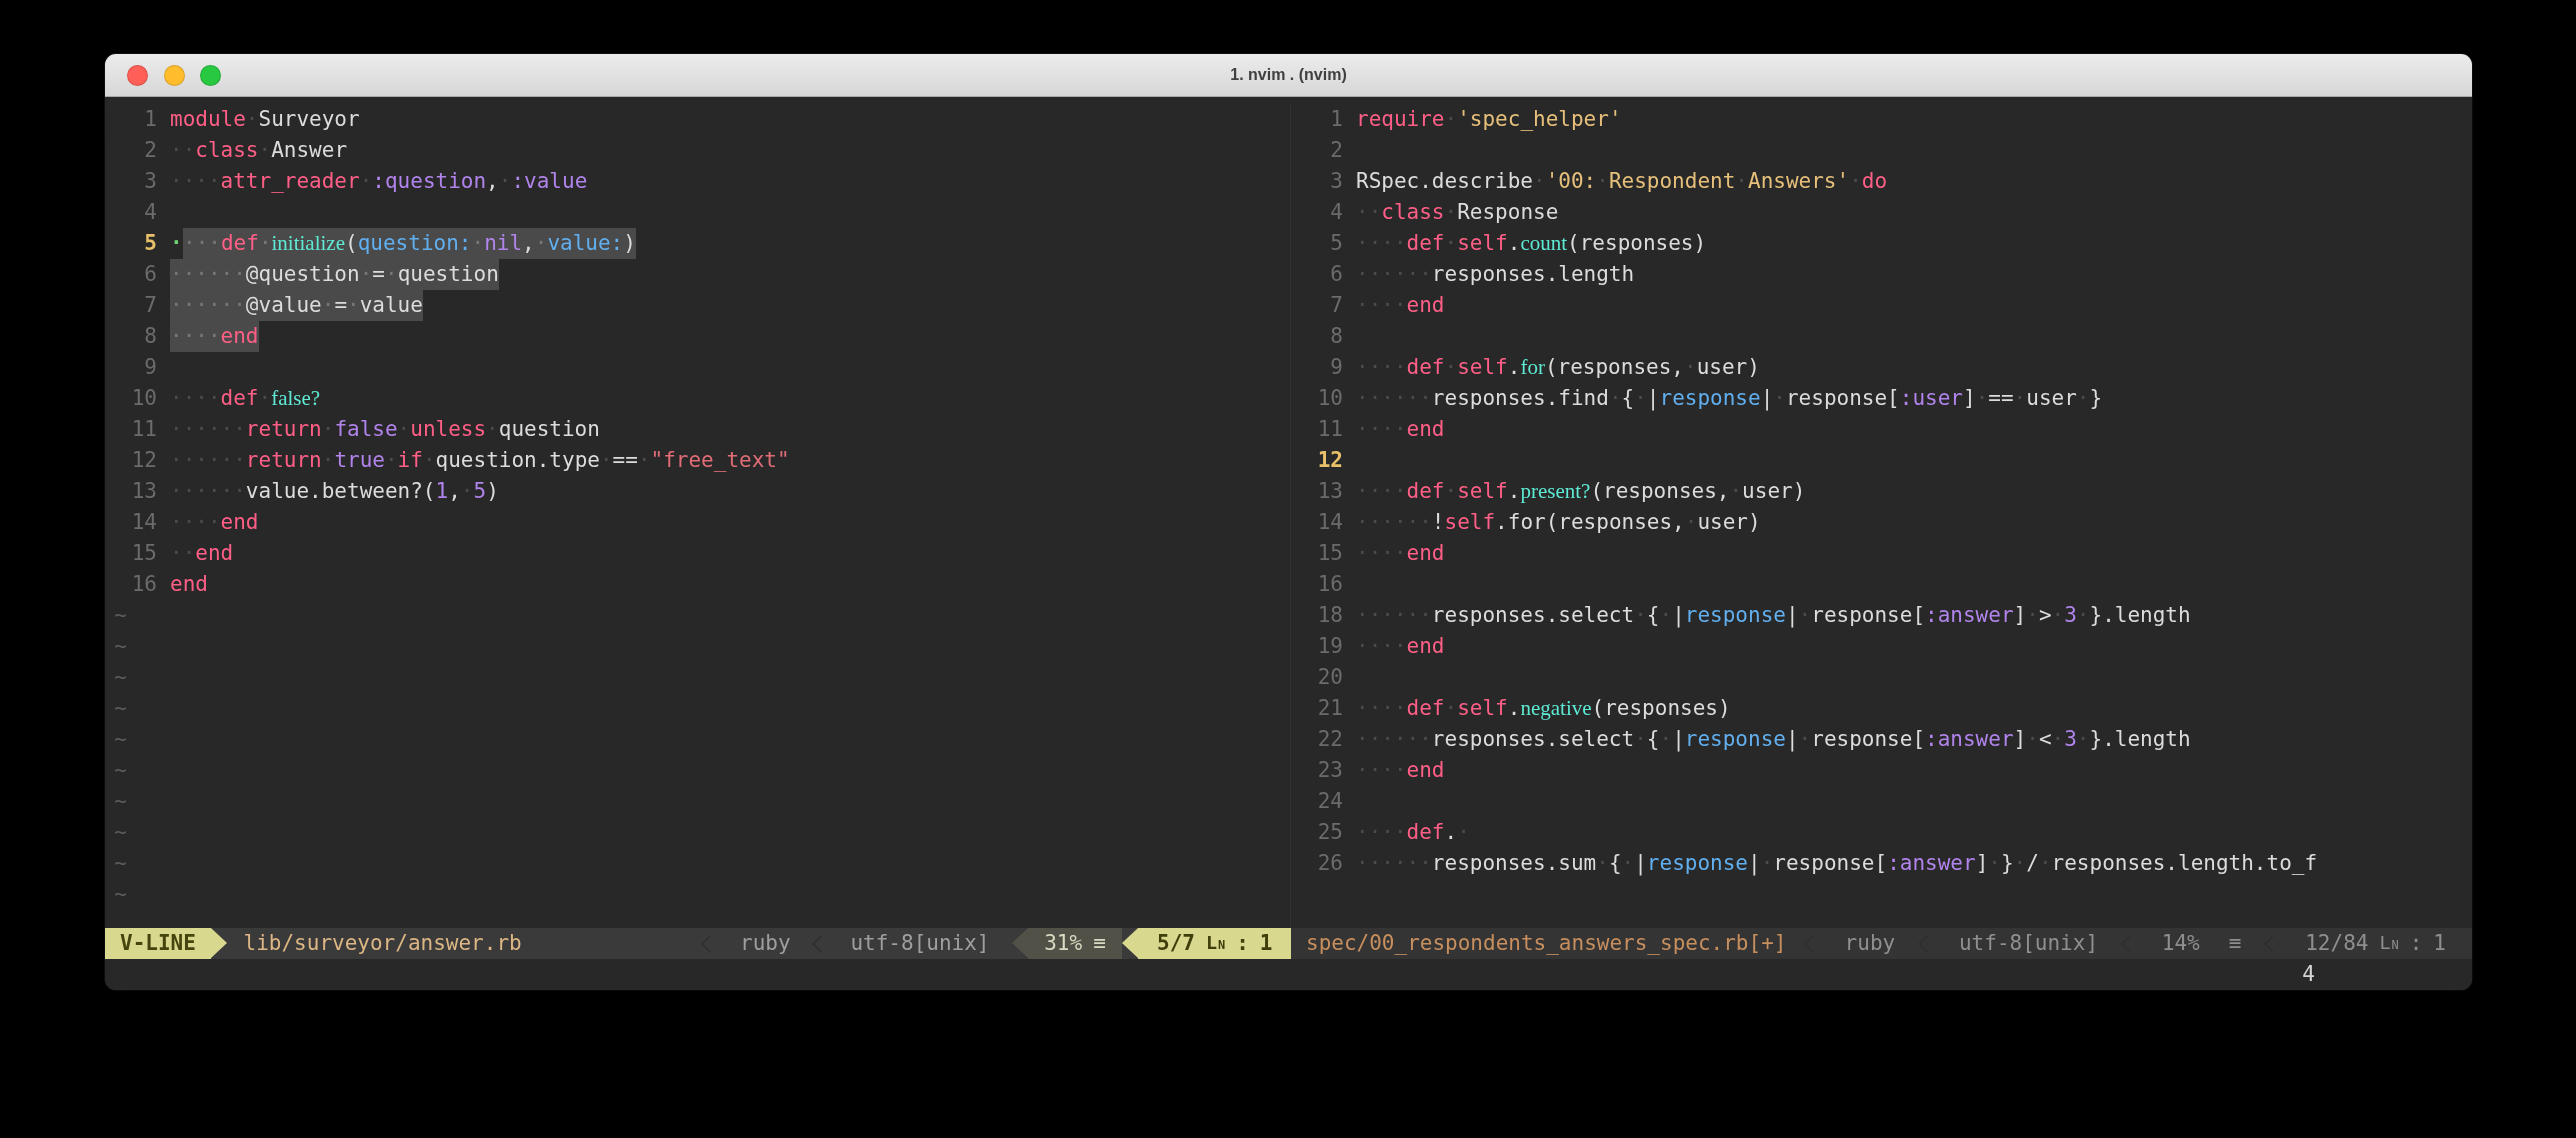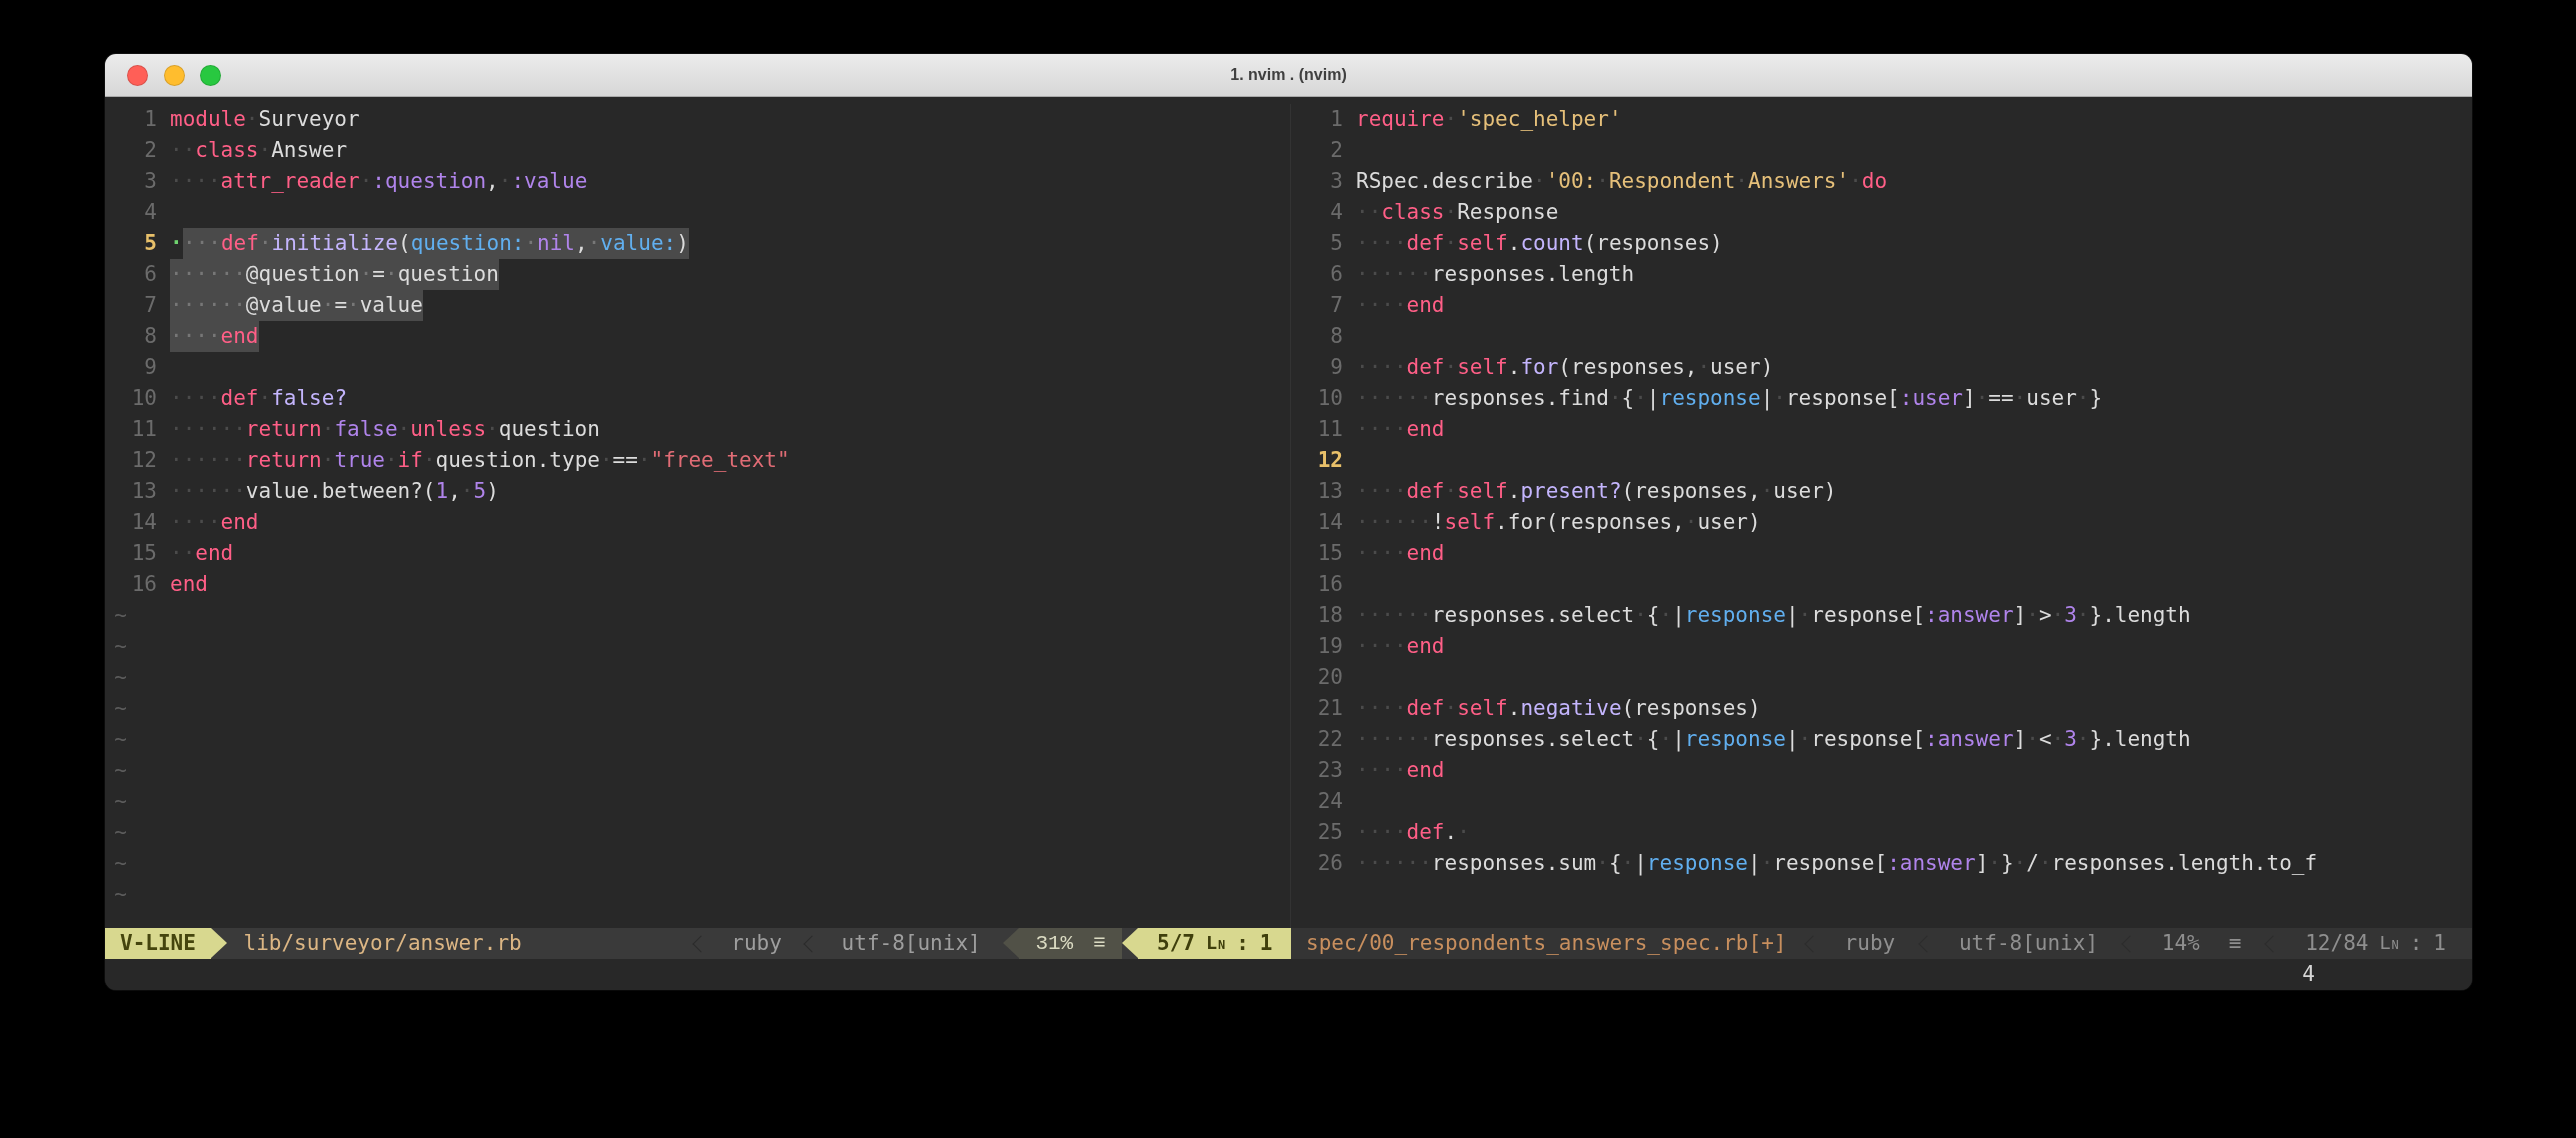--- a/index.html
+++ b/index.html
@@ -37,35 +37,35 @@
   .ln.cur { color:#e8c06a; font-weight:bold; }
   .gap { width:13px; flex:none; }
   .code { white-space:pre; }
   .code.sel { background:#4a4a4a; }
   .sp { color:#4b4b4b; }
   .code.sel .sp { color:#777; }
   .cursor-cell { width:13px; flex:none; color:#6fd36f; font-weight:bold; }
   .tilde { padding-left:9.3px; color:#5c5c5c; }
   .tk-df  { color:#dcdcdc; }
   .tk-kw  { color:#ff5f87; }
-  .tk-fn  { color:#c4b5fd; }
+  .tk-fn  { color:#5eead4;font-family:Liberation Serif, serif; }
   .tk-pur { color:#b084eb; }
   .tk-blu { color:#61afef; }
   .tk-str { color:#e6c07a; }
   .tk-str2{ color:#e06c75; }
   
   .status-row { display:flex; height:31px; flex:none; font-size:21px; line-height:31px; }
   .status { display:flex; align-items:stretch; overflow:hidden; }
   .status-left  { width:1186px; background:#3a3a3a; }
   .status-right { flex:1; background:#343434; color:#8f8f8f;text-align:right; }
   .seg { display:flex; align-items:center; }
   .seg-mode { background:#d8d88f; color:#45450e; font-weight:bold; padding:0 15px; }
   .seg-file { color:#dcb684; padding:0 16.7px; }
   .seg-x { color:#9e9e9e; padding:0 22px; }
-  .seg-pct { background:#515147; color:#dadac2; padding:0 16.7px; gap:20px;font-family:Liberation Mono, monospace; }
+  .seg-pct { background:#515147; color:#dadac2; padding:0 16.7px; gap:11px; }
   .seg-pos { background:#d8d88f; color:#3f3f0c; font-weight:bold; padding:0 18.5px; gap:11px; }
   .spacer { flex:1; }
   .tri { width:0; height:0; flex:none;
          border-top:15.7px solid transparent; border-bottom:15.7px solid transparent; }
   .tri.r     { border-left:16.7px solid #d8d88f; }
   .tri.l-pct { border-right:16.7px solid #515147; }
   .tri.l-pos { border-right:16.7px solid #d8d88f; }
   .chev { width:12px; height:12px; flex:none; align-self:center;
           border-left:1.9px solid #2b2b2b; border-bottom:1.9px solid #2b2b2b;
           transform:rotate(45deg); margin:0 1.9px; }

